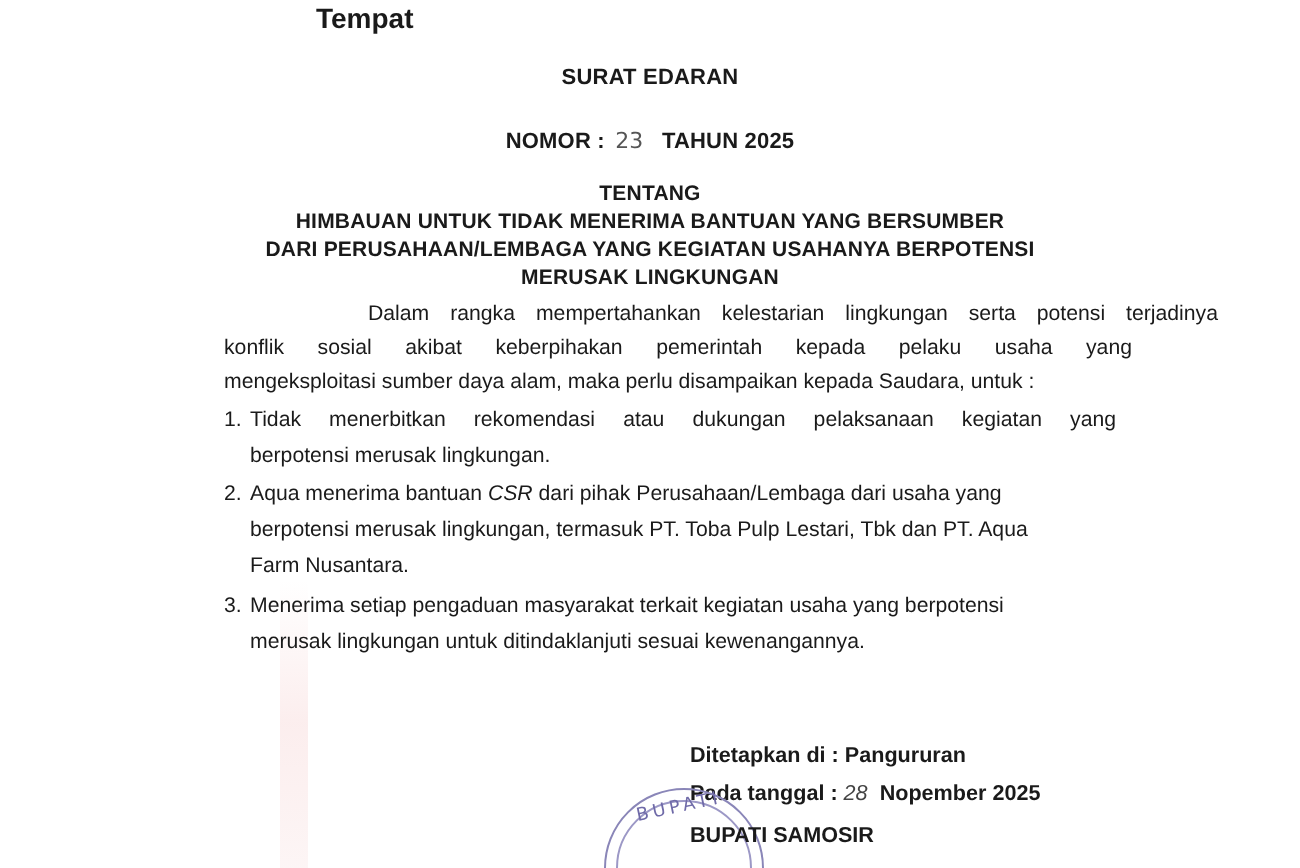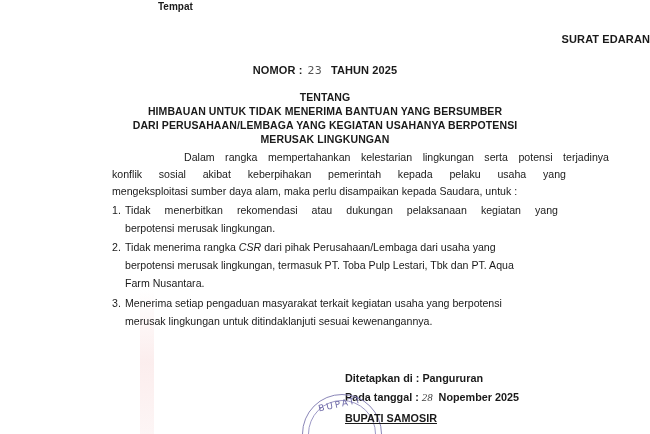--- a/index.html
+++ b/index.html
@@ -24,32 +24,32 @@
     
     .watermark {
       position: absolute;
       left: 140px; top: 290px;
       width: 14px; height: 144px;
       background: linear-gradient(to bottom, rgba(240,190,190,0), rgba(245,205,205,0.35), rgba(240,190,190,0.15));
     }
     .tempat {
       position: absolute;
       left: 158px; top: 1px;
-      font-size: 10px;
+      font-size: 14px;
       font-weight: bold;
     }
     .center {
       position: absolute;
       left: 0; width: 650px;
       text-align: center;
       font-weight: bold;
       font-size: 10.5px;
       letter-spacing: 0.1px;
     }
-    .title { top: 33px; font-size: 11px; text-align: right; }
+    .title { top: 33px; font-size: 11px; }
     .nomor { top: 64px; font-size: 11px; }
     .nomor .hand {
       font-family: "DejaVu Sans", sans-serif;
       font-weight: normal;
       color: #555;
       font-size: 11px;
       margin: 0 6px 0 2px;
     }
     .tentang { top: 91px; }
     .subj1 { top: 105px; }
@@ -70,21 +70,21 @@
     .it { font-style: italic; }
     .num { display: inline-block; width: 13px; }
 
     .sign {
       position: absolute;
       font-size: 10.8px;
       font-weight: bold;
       white-space: nowrap;
     }
     .sign .hand {
-      font-family: Liberation Serif, serif;
+      font-family: Liberation Sans, sans-serif;
       font-style: italic;
       font-weight: normal;
       color: #444;
       margin: 0 6px 0 3px;
     }
 
     .stamp {
       position: absolute;
       left: 302px; top: 394px;
       width: 80px; height: 80px;
@@ -140,21 +140,21 @@
 
   <div class="body-text" style="left:112px; top:203px; width:446px;">
     <div class="justify" style="display:flex;">
       <span class="num">1.</span>
       <span style="flex:1; text-align:justify; text-align-last:justify;">Tidak menerbitkan rekomendasi atau dukungan pelaksanaan kegiatan  yang</span>
     </div>
   </div>
   <div class="body-text" style="left:125px; top:221px;">berpotensi merusak lingkungan.</div>
 
   <div class="body-text" style="left:112px; top:240px;">
-    <span class="num">2.</span><span>Tidak menerima rangka </span><span class="it">CSR</span><span> dari pihak Perusahaan/Lembaga dari usaha yang</span>
+    <span class="num">2.</span><span>Aqua menerima bantuan </span><span class="it">CSR</span><span> dari pihak Perusahaan/Lembaga dari usaha yang</span>
   </div>
   <div class="body-text" style="left:125px; top:258px;">berpotensi merusak lingkungan, termasuk PT. Toba Pulp Lestari, Tbk dan PT. Aqua</div>
   <div class="body-text" style="left:125px; top:276px;">Farm Nusantara.</div>
 
   <div class="body-text" style="left:112px; top:296px;">
     <span class="num">3.</span><span>Menerima setiap pengaduan masyarakat terkait kegiatan usaha yang berpotensi</span>
   </div>
   <div class="body-text" style="left:125px; top:314px;">merusak lingkungan untuk ditindaklanjuti sesuai kewenangannya.</div>
 
 
@@ -162,14 +162,14 @@
     <span>Ditetapkan di :</span>
     <span>Pangururan</span>
   </div>
   <div class="sign" style="left:345px; top:391px;">
     <span>Pada tanggal :</span><span class="hand">28</span><span>Nopember 2025</span>
   </div>
 
   <div class="stamp"></div>
   <div class="stamp-label">BUPATI</div>
 
-  <div class="sign" style="left:345px; top:412px;text-decoration:underline;">BUPATI SAMOSIR</div>
+  <div class="sign" style="left:345px; top:412px;">BUPATI SAMOSIR</div>
 </div>
 
 </body></html>

